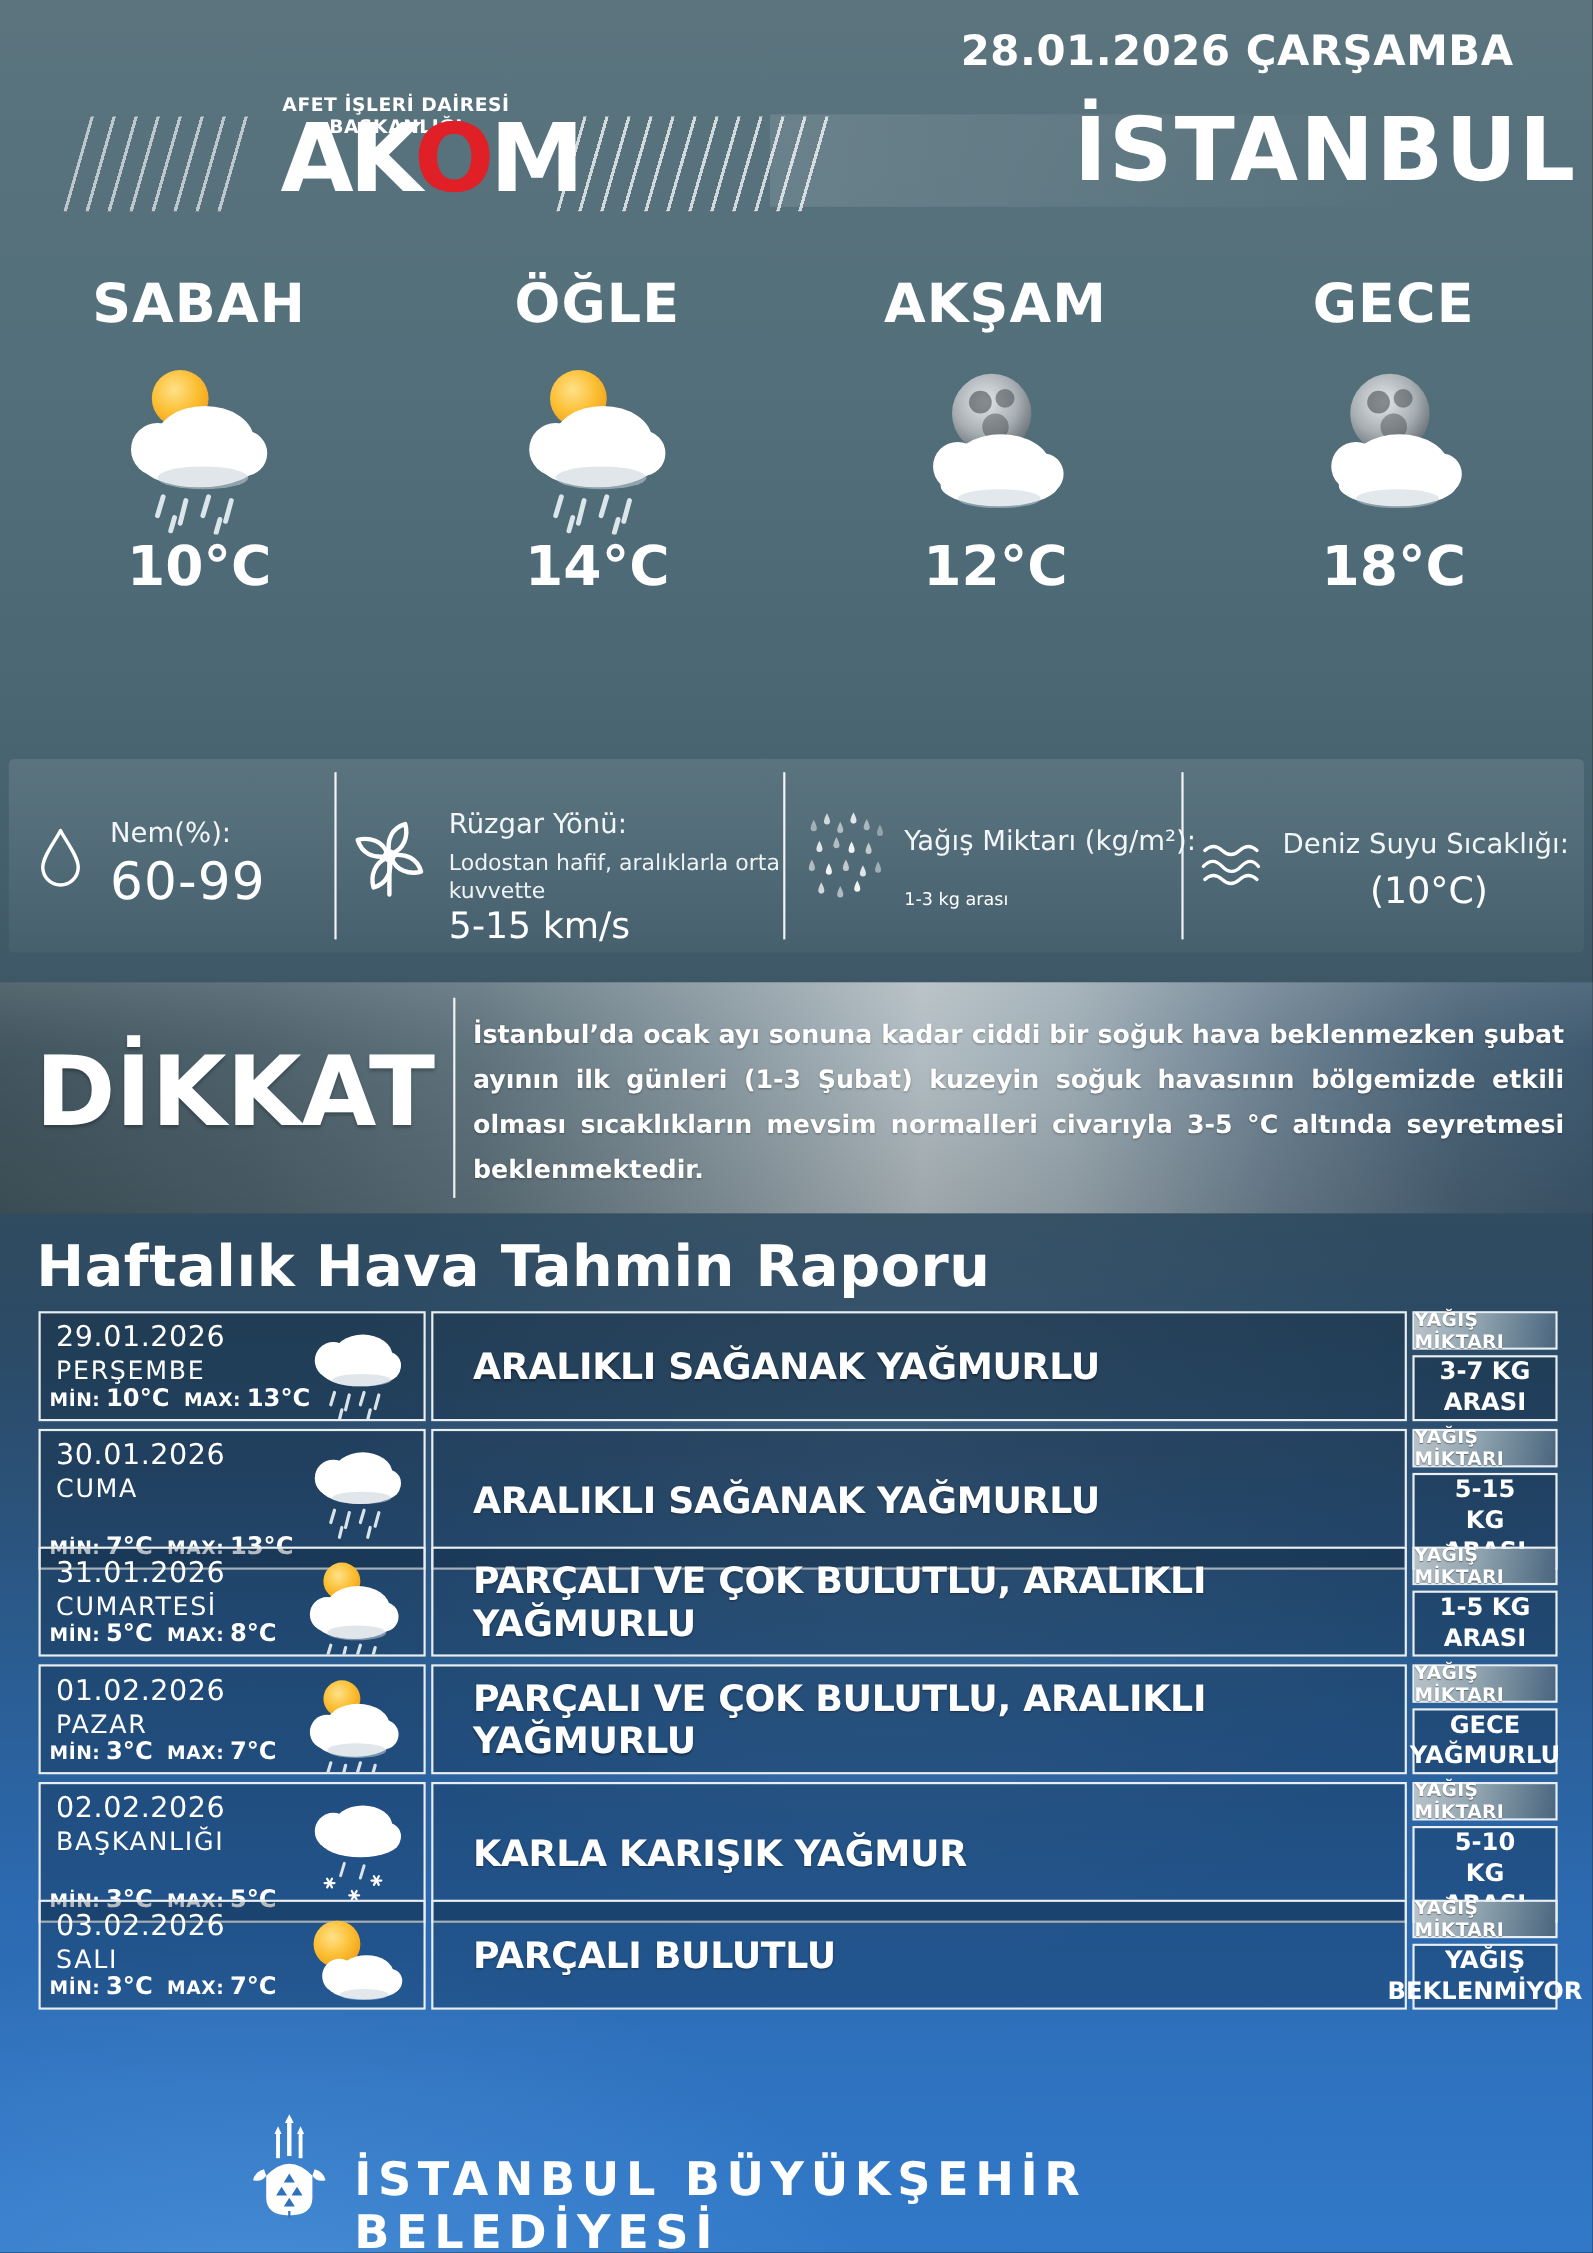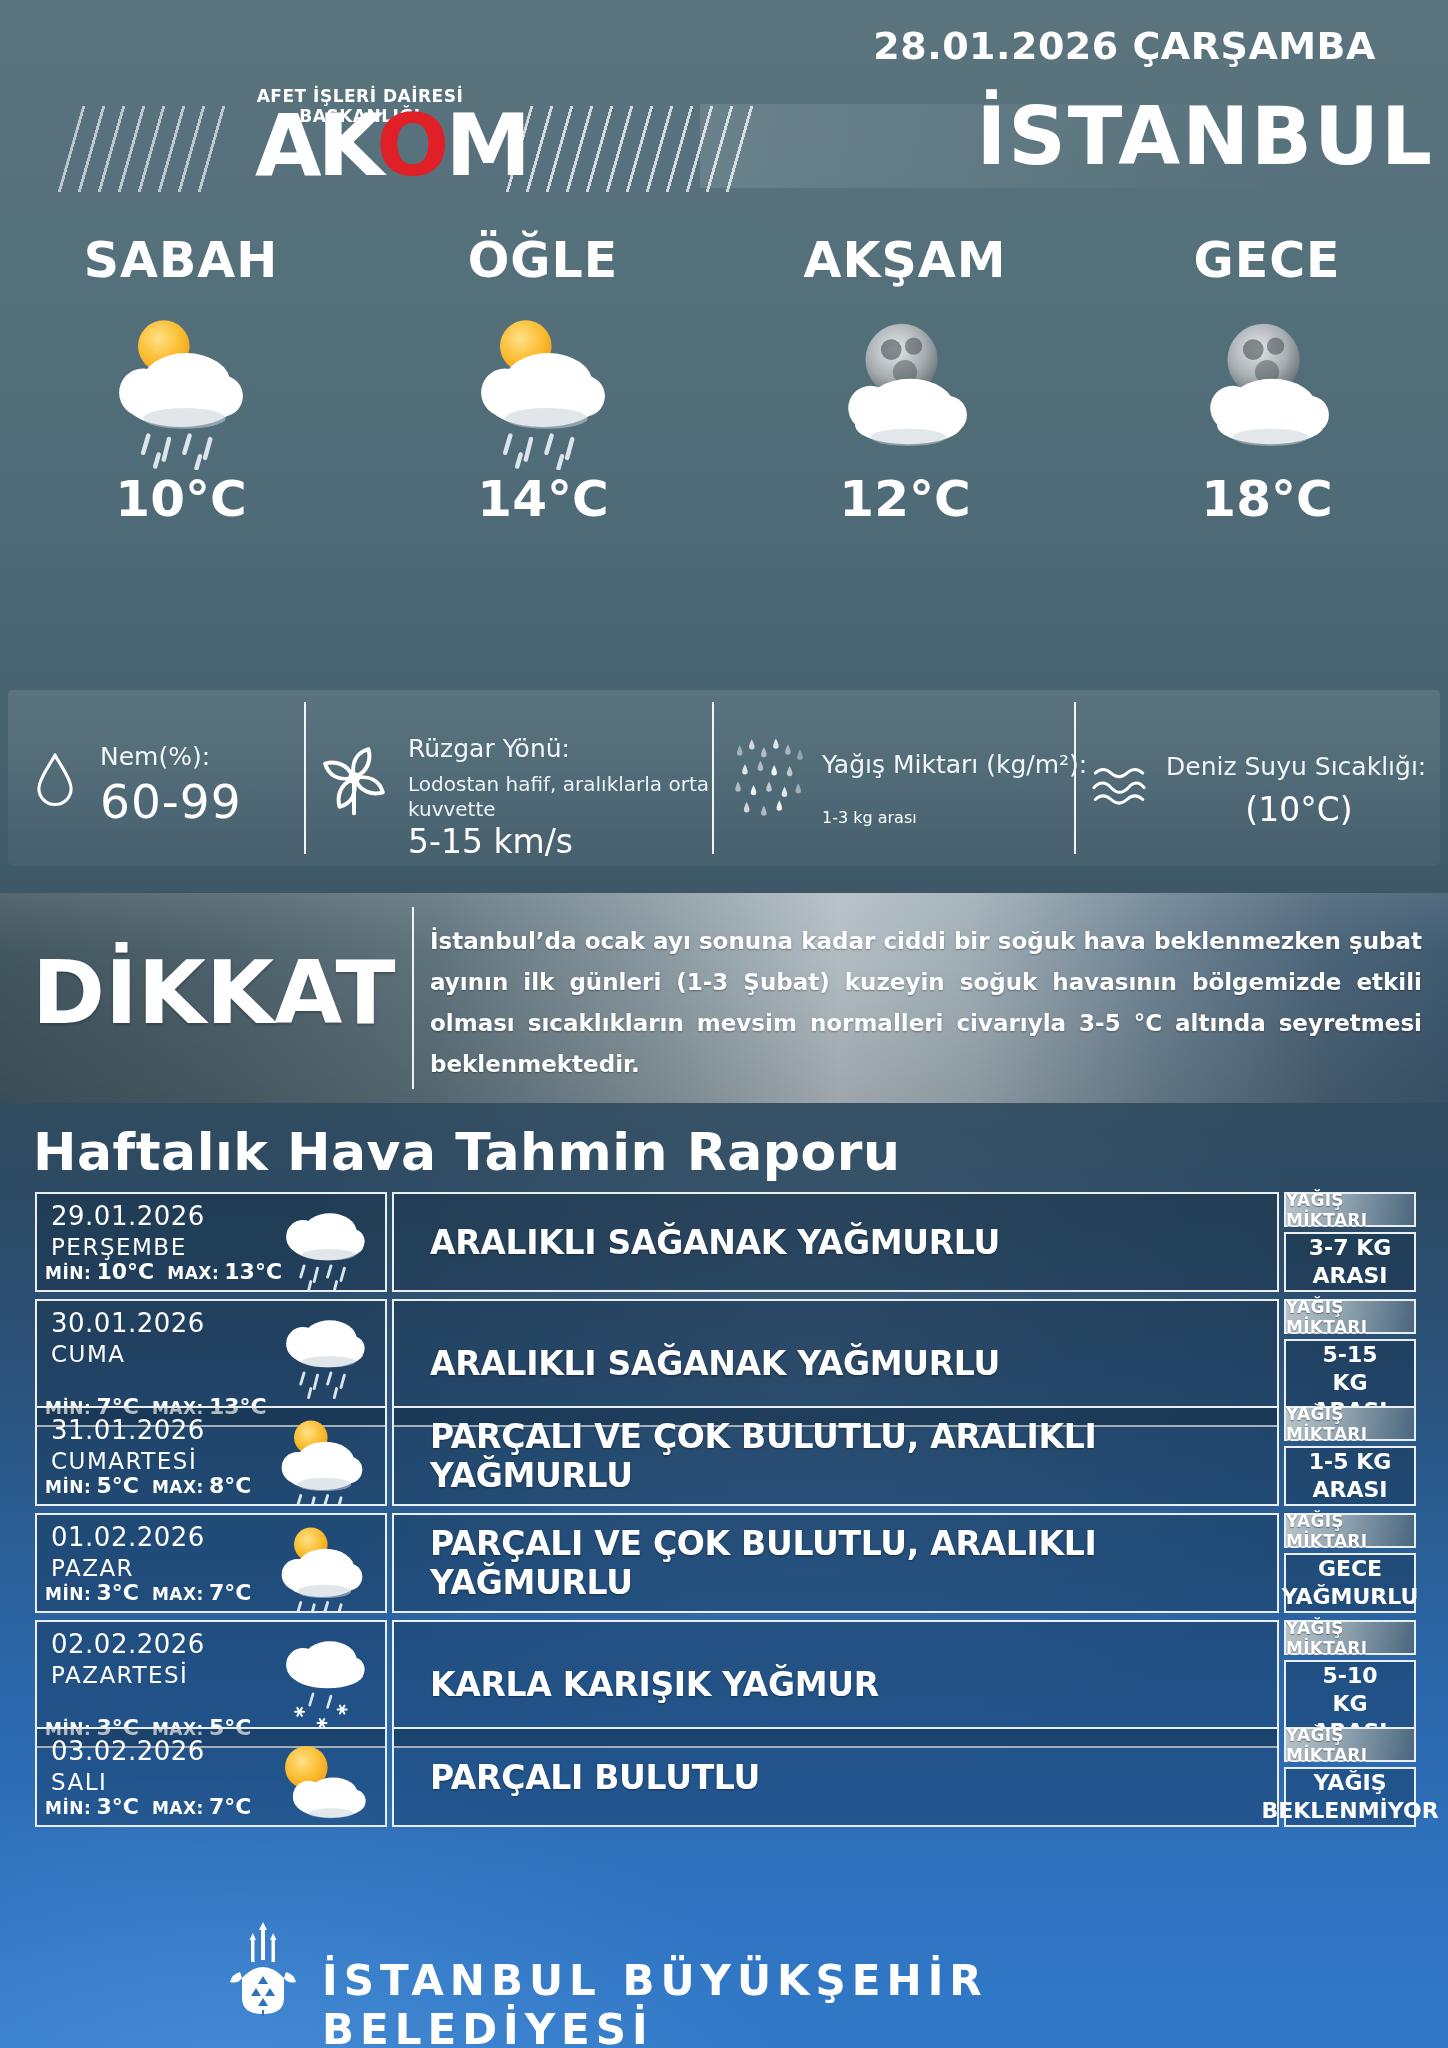--- a/index.html
+++ b/index.html
@@ -20,21 +20,21 @@
     font-size:86px; line-height:94px; font-weight:bold; letter-spacing:-4px;margin-left:33px; }
   .akom .o-red { color:var(--accent-red,#e01f26); }
   .stripes { position:absolute; top:106px; height:86px; transform:skewX(-16deg);
     background:repeating-linear-gradient(90deg, rgba(255,255,255,.82) 0 3px, transparent 3px 20px); }
   .stripes.s-left  { left:70px;  width:148px; opacity:.75; }
   .stripes.s-right { left:518px; width:228px; opacity:.9; }
   .hdr-date { position:absolute; right:72px; top:24px; font-size:38px; font-weight:bold; letter-spacing:.5px; }
   .hdr-city { position:absolute; right:14px; top:90px; font-size:80px; font-weight:bold; letter-spacing:2px; }
   
   .periods { position:absolute; left:0; top:232px; width:1448px; display:grid; grid-template-columns:repeat(4,1fr); }
-  .period { text-align:center; }
+  .period { text-align:center;margin-top:16px; }
   .p-label { font-size:49px; font-weight:bold; letter-spacing:1px; height:62px; }
   .p-icon { width:196px; height:172px; margin:4px auto 0; }
   .p-temp { font-size:50px; font-weight:bold; margin-top:0px; }
   .wicon { width:100%; height:100%; overflow:visible; }
   
   .metrics { position:absolute; left:8px; top:690px; width:1432px; height:176px; border-radius:5px;
     background:linear-gradient(180deg, rgba(255,255,255,.10), rgba(255,255,255,.04)); }
   .m-div { position:absolute; top:12px; width:2px; height:152px; background:rgba(255,255,255,.92); }
   .m-ic { position:absolute; }
   .m-label { position:absolute; font-size:25px; color:#f2f6f8; }
@@ -408,21 +408,21 @@
         </div>
         <div class="c3">
           <div class="ph">YAĞIŞ MİKTARI</div>
           <div class="pv">GECE YAĞMURLU</div>
         </div>
       </div>
 
       <div class="trow">
         <div class="cell c1">
           <div class="d">02.02.2026</div>
-          <div class="day">PAZARTESİ</div>
+          <div class="day">BAŞKANLIĞI</div>
           <div class="mm">
             <span class="lbl">MİN:</span>
             <span class="val">3°C</span>
             <span class="lbl">MAX:</span>
             <span class="val">5°C</span>
           </div>
           <div class="ric"><svg viewBox="0 0 100 100" class="wicon" aria-hidden="true">
               <use href="#sym-cloud-sleet"></use>
             </svg></div>
         </div>

